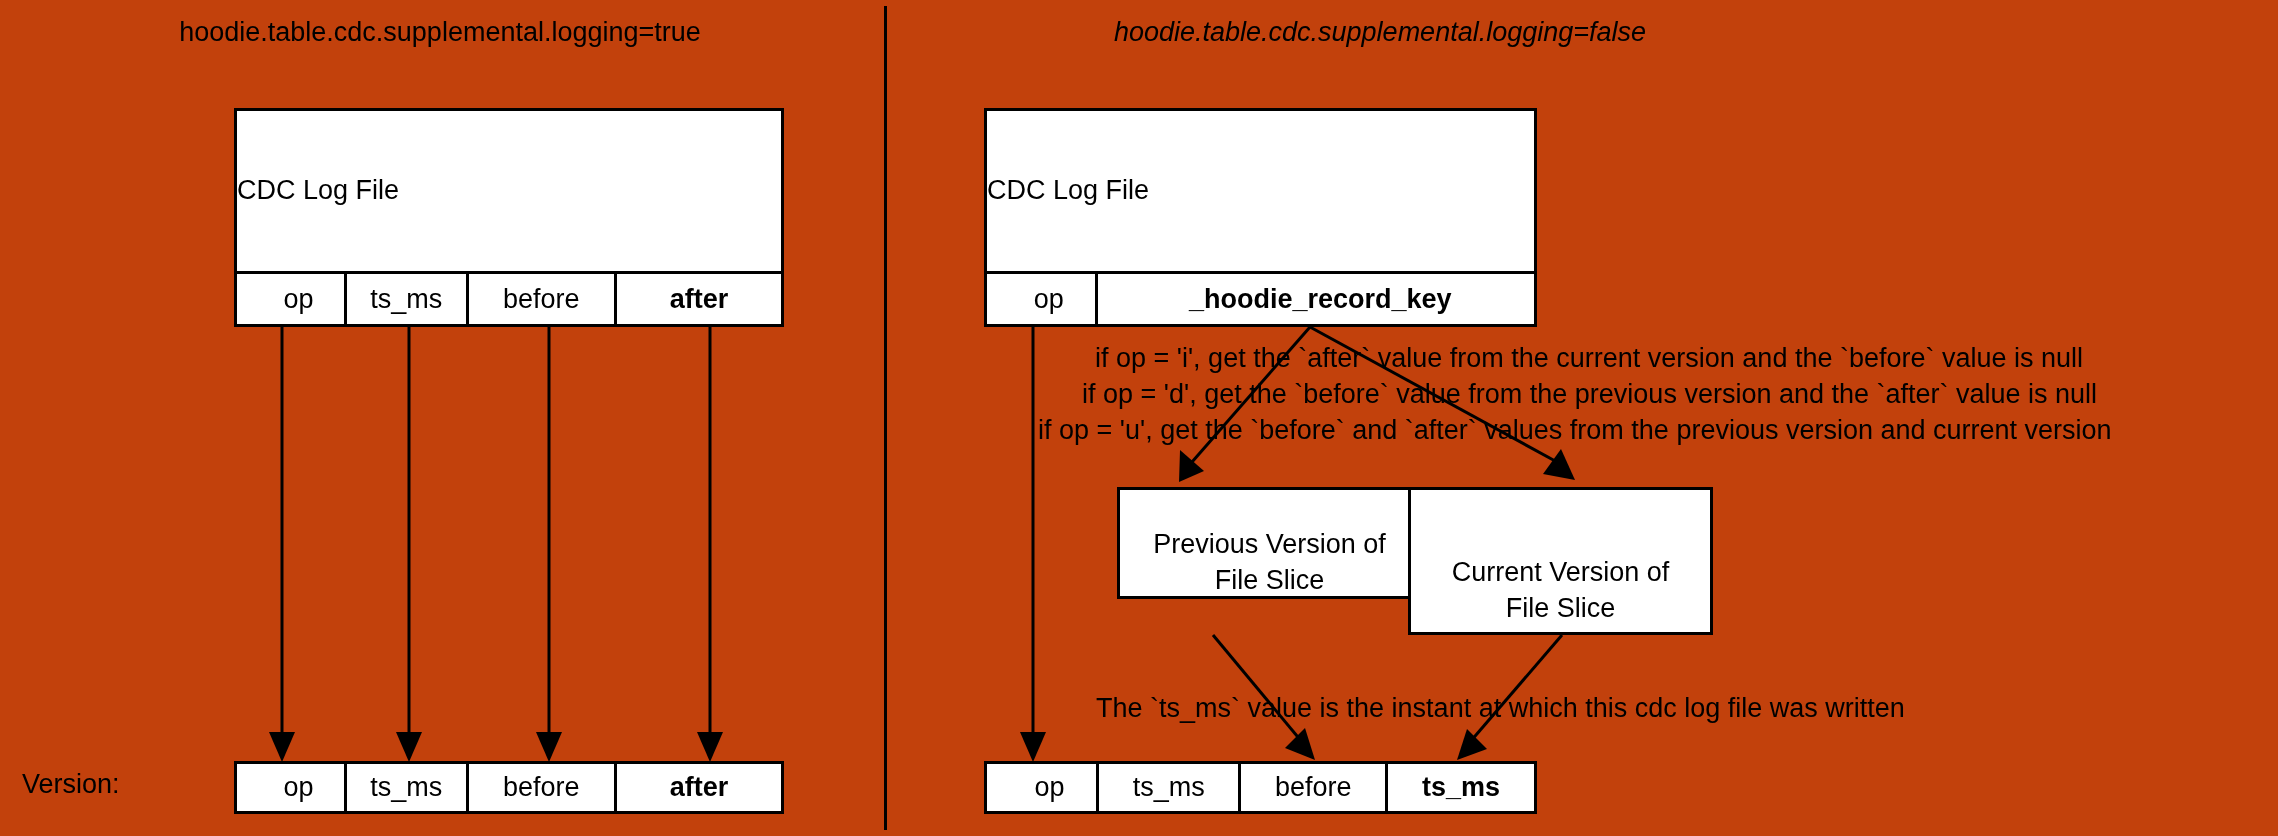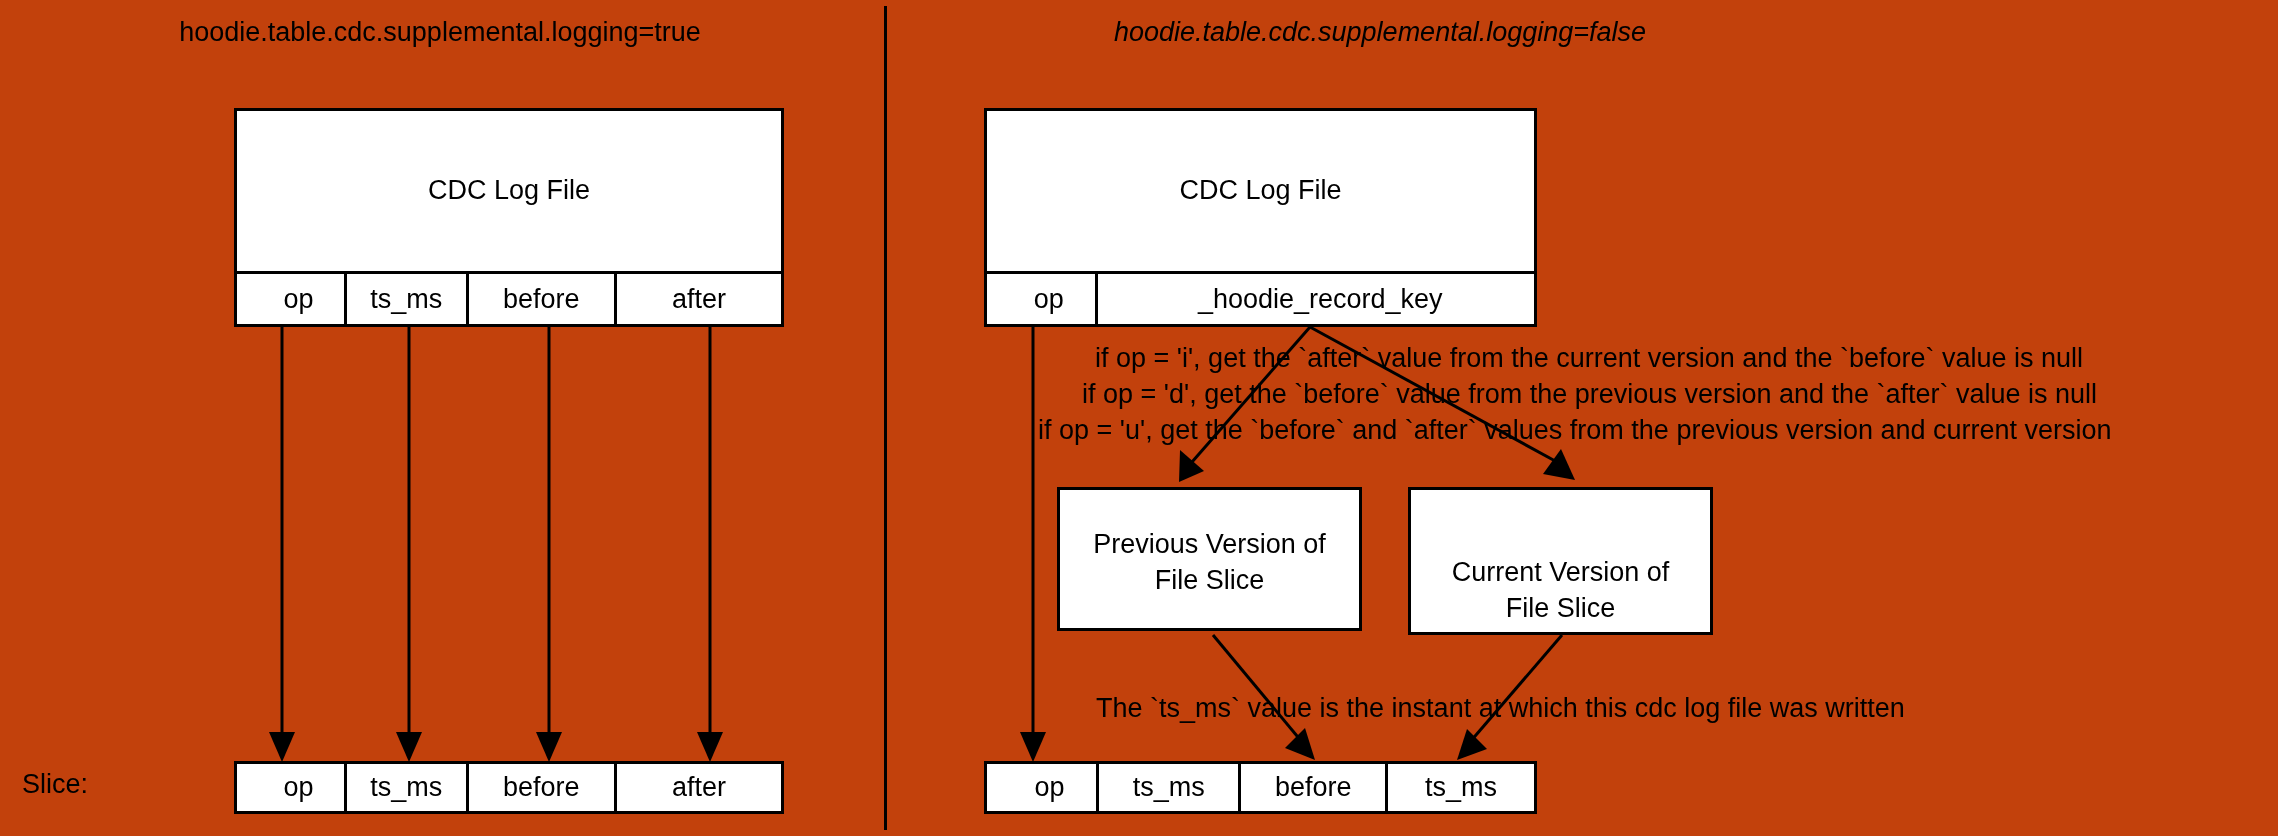--- a/index.html
+++ b/index.html
@@ -41,21 +41,20 @@
   .box {
     position: absolute;
     box-sizing: border-box;
     border: 3px solid #000000;
     background: #ffffff;
   }
   .box-label {
     position: absolute;
     left: 0;
     right: 0;
-    text-align: center;
     font-size: 27px;
     line-height: 34px;
     color: #000000;
     white-space: nowrap;
   }
 
   
   .colstrip {
     position: absolute;
     display: flex;
@@ -70,21 +69,21 @@
     box-sizing: border-box;
     border-right: 3px solid #000000;
     display: flex;
     align-items: center;
     justify-content: center;
     font-size: 27px;
     color: #000000;
     white-space: nowrap;
     background: #ffffff;
   }
-  .colcell:last-child { border-right: none; }
+  .colcell:last-child { border-right: none; font-weight: bold; }
 
   
   .note {
     position: absolute;
     font-size: 27px;
     line-height: 36px;
     color: #000000;
     white-space: nowrap;
   }
 
@@ -132,21 +131,21 @@
     <div class="box-label" style="top:62px;">CDC Log File</div>
   </div>
 
   <div class="colstrip" style="left:234px; top:274px; width:550px; height:53px;">
     <div class="colcell" style="width:97px;">op</div>
     <div class="colcell" style="width:125px;">ts_ms</div>
     <div class="colcell" style="width:153px;">before</div>
     <div class="colcell" style="width:169px;">after</div>
   </div>
 
-  <div class="output-label" style="left:22px; top:768px;">Slice:</div>
+  <div class="output-label" style="left:22px; top:768px;">Version:</div>
 
   <div class="colstrip standalone" style="left:234px; top:761px; width:550px; height:53px;">
     <div class="colcell" style="width:97px;">op</div>
     <div class="colcell" style="width:125px;">ts_ms</div>
     <div class="colcell" style="width:153px;">before</div>
     <div class="colcell" style="width:169px;">after</div>
   </div>
 
   <div class="box" style="left:984px; top:108px; width:553px; height:166px;">
     <div class="box-label" style="top:62px;">CDC Log File</div>
@@ -154,21 +153,21 @@
 
   <div class="colstrip" style="left:984px; top:274px; width:553px; height:53px;">
     <div class="colcell" style="width:100px;">op</div>
     <div class="colcell" style="width:453px;margin-left:9px;">_hoodie_record_key</div>
   </div>
 
   <div class="note" style="left:1095px; top:340px;">if op = 'i', get the `after` value from the current version and the `before` value is null</div>
   <div class="note" style="left:1082px; top:376px;">if op = 'd', get the `before` value from the previous version  and the `after` value is null</div>
   <div class="note" style="left:1038px; top:412px;">if op = 'u', get the `before` and `after` values from the previous version and current version</div>
 
-  <div class="box" style="left:1057px; top:487px; width:305px; height:144px;text-decoration:underline;">
+  <div class="box" style="left:1117px; top:487px; width:305px; height:112px;text-decoration:underline;">
     <div class="twoline" style="top:36px;">
       <div>Previous Version of</div>
       <div>File Slice</div>
     </div>
   </div>
 
   <div class="box" style="left:1408px; top:487px; width:305px; height:148px;">
     <div class="twoline" style="top:36px;margin-top:28px;">
       <div>Current Version of</div>
       <div>File Slice</div>

